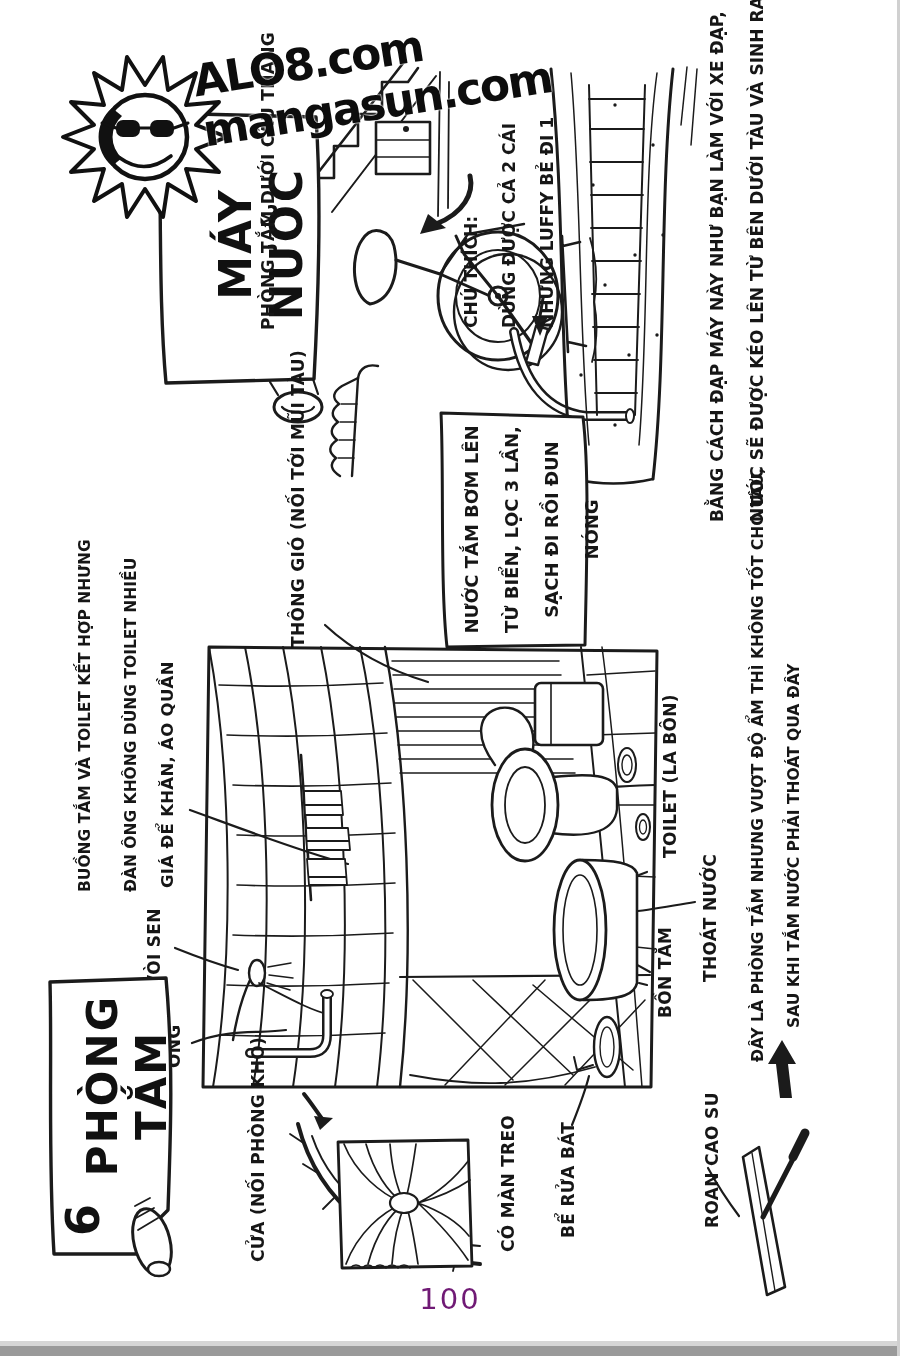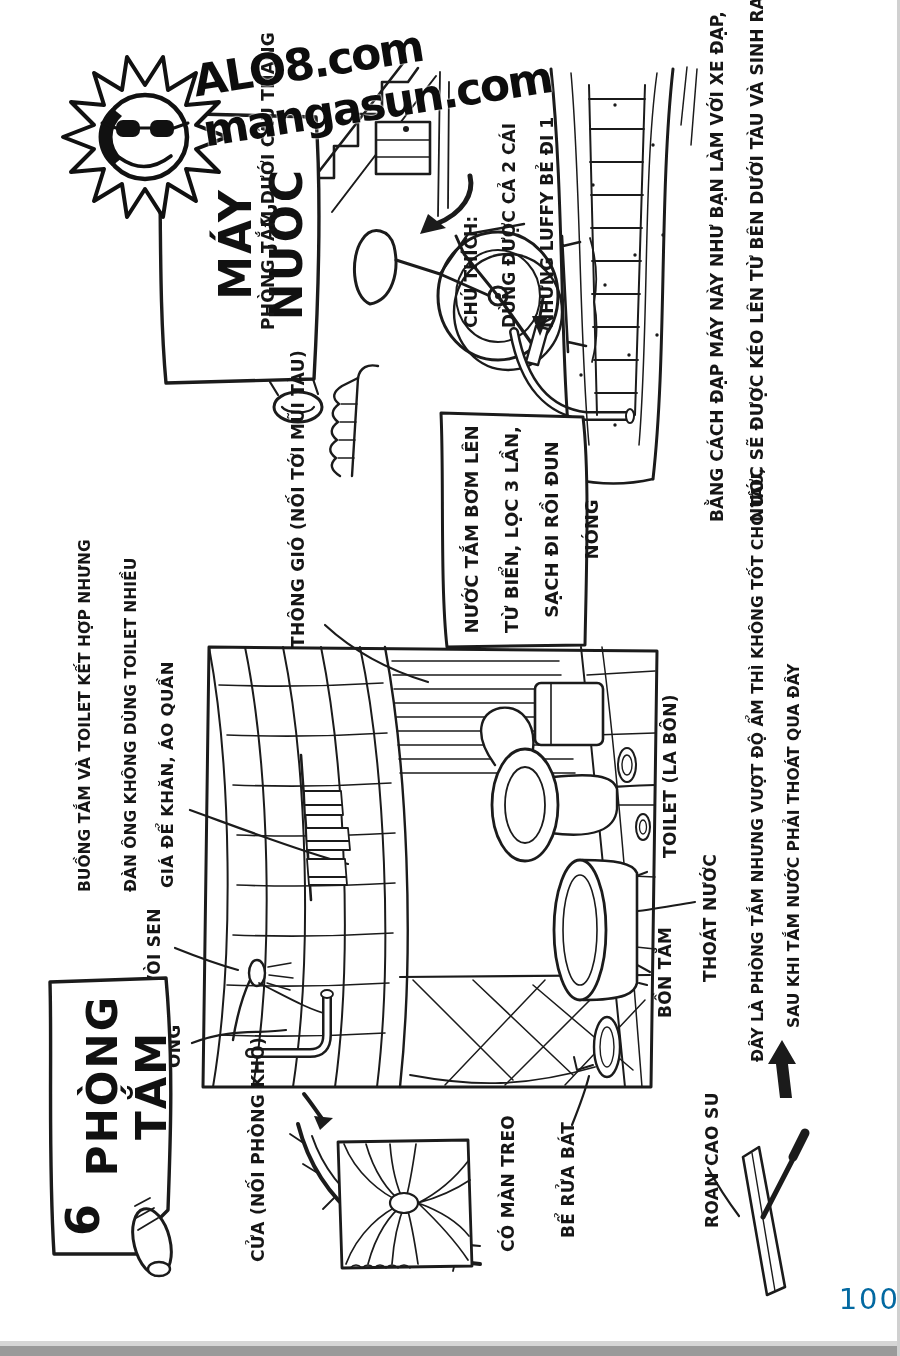--- a/index.html
+++ b/index.html
@@ -11,22 +11,22 @@
   .art{position:absolute;left:0;top:0;}
   .lbl{position:absolute;font-weight:700;white-space:nowrap;letter-spacing:.3px;
        font-size:17px;color:#161616;}
   .note2 div{white-space:nowrap;}
   .banner-title{position:absolute;font-weight:700;letter-spacing:2px;font-size:42px;color:#111;}
   .banner-num{position:absolute;font-weight:700;font-size:46px;color:#111;}
   .boxtext{position:absolute;font-weight:700;font-size:18px;line-height:40px;text-align:center;}
   .watermark{position:absolute;transform:rotate(-9deg);transform-origin:0 0;font-weight:900;
              letter-spacing:-2px;color:#0d0d0d;font-size:44px;line-height:1;
              text-shadow:0 0 2px #fff,0 0 2px #fff;}
-  .pageno{position:absolute;left:0;right:0;top:1282px;text-align:right;font-size:29px;
-          letter-spacing:2px;color:#0369a1;font-weight:500;}
+  .pageno{position:absolute;left:0;right:0;top:1282px;text-align:center;font-size:29px;
+          letter-spacing:2px;color:#701a75;font-weight:500;}
   .scan-edge-b{position:absolute;left:0;right:0;bottom:0;height:10px;background:#9a9a9a;}
   .scan-edge-b2{position:absolute;left:0;right:0;bottom:10px;height:5px;background:#d6d6d6;}
   .scan-edge-r{position:absolute;top:0;bottom:0;right:0;width:3px;background:#d0d0d0;}
 </style>
 </head>
 <body>
 
 <div class="page">
 
   <div class="landscape">

